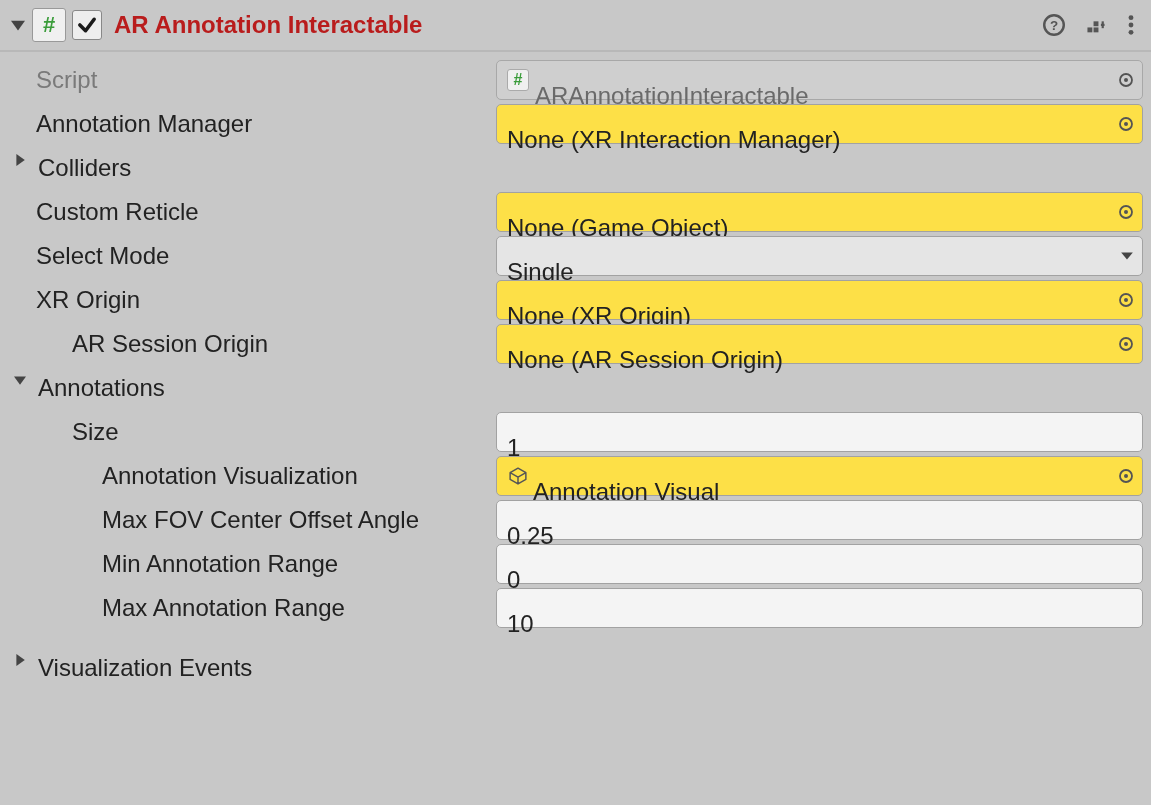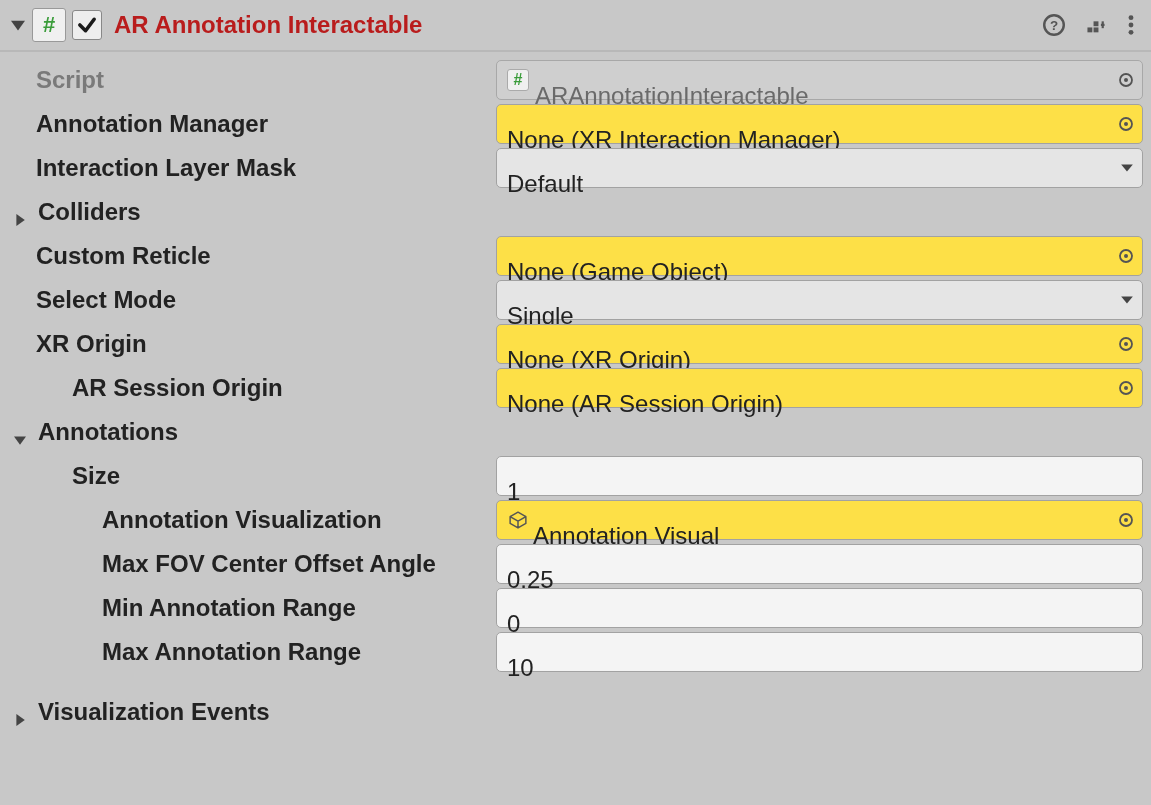--- a/index.html
+++ b/index.html
@@ -55,24 +55,23 @@
     color: #555; padding-right: 8px;
   }
   .body { padding: 6px 6px 10px 6px; }
   .row {
     display: flex; align-items: center;
     min-height: 44px;
     padding: 1px 0;
   }
   .label-cell {
     flex: 0 0 490px;
-    display: flex; align-items: flex-end;
+    display: flex; align-items: flex-start;
     min-width: 0;
     padding-left: 8px;
-    font-weight: bold;
   } 
   .value-cell {
     flex: 1 1 auto;
     min-width: 0;
     padding-right: 2px;
   }
   .label-text-wrap { min-width: 0; }
   .disabled { color: #7a7a7a; }
   .field {
     position: relative;
@@ -218,36 +217,20 @@
           <span class="content">None (XR Interaction Manager)</span>
           <span class="right-icon">
               <svg width="16" height="16">
                 <use href="#target"></use>
               </svg>
             </span>
         </div>
       </div>
     </div>
 
-    <div class="row">
-      <div class="label-cell">
-        <span class="arrow-space"></span>
-        <span class="label-text-wrap">Interaction Layer Mask</span>
-      </div>
-      <div class="value-cell">
-        <div class="field dropdown">
-          <span class="content">Default</span>
-          <span class="right-icon">
-              <svg width="14" height="14">
-                <use href="#chev-down"></use>
-              </svg>
-            </span>
-        </div>
-      </div>
-    </div>
 
     <div class="row">
       <div class="label-cell">
         <span class="arrow-space">
             <svg width="12" height="12">
               <use href="#tri-right"></use>
             </svg>
           </span>
         <span class="label-text-wrap" style="padding-left:2px">Colliders</span>
       </div>

